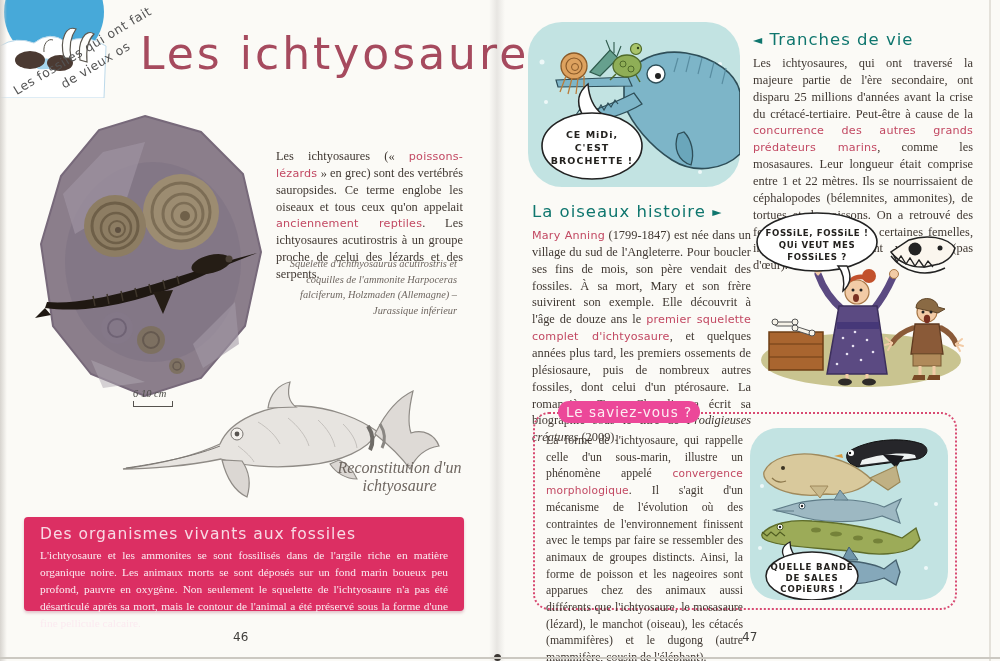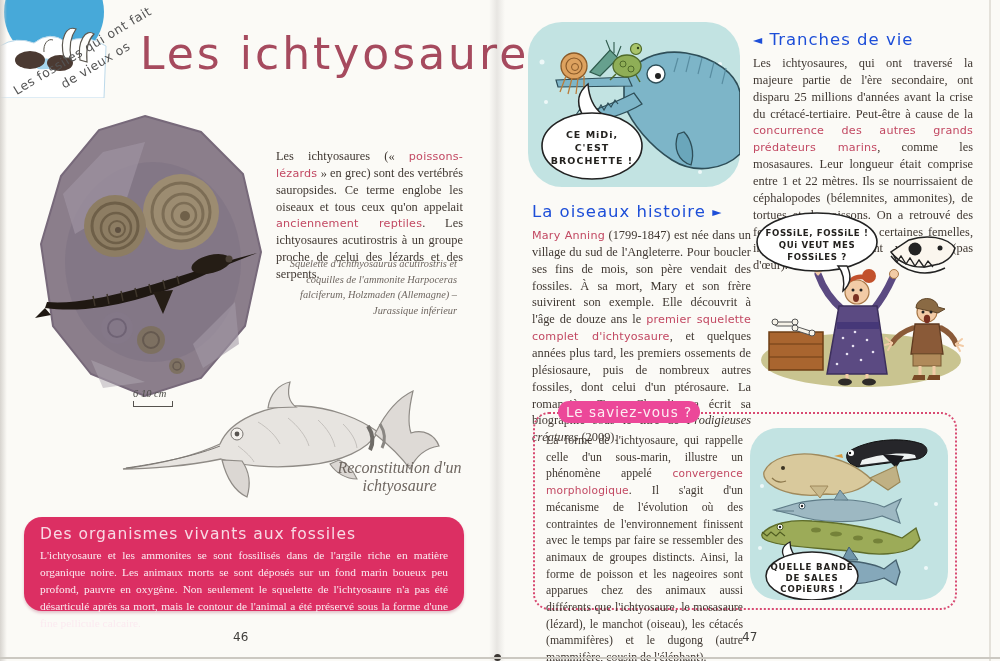--- a/index.html
+++ b/index.html
@@ -24,29 +24,29 @@
 
   .page-title{left:140px;top:28px;font-family:"DejaVu Sans", sans-serif;font-size:44px;color:#a64a5e;
     letter-spacing:3px;font-weight:400;}
 
   .intro{left:276px;top:148px;width:187px;}
   .photo-caption{left:287px;top:256px;width:170px;font-style:italic;font-size:10.4px;color:#6e6660;line-height:1.5;text-align:right;}
   .scale{left:133px;top:388px;font-style:italic;font-size:10.5px;color:#4a4a46;}
   .scale-bracket{margin-top:2px;width:38px;height:5px;border-left:1px solid #55524e;border-right:1px solid #55524e;border-bottom:1px solid #55524e;}
   .drawing-caption{left:332px;top:459px;width:135px;font-style:italic;font-size:16px;color:#6e6660;text-align:center;}
 
-  .fact-box{left:24px;top:517px;width:408px;height:78px;background:#dc2f63;border-radius:18px;padding:8px 16px 8px 16px;box-shadow:0 2px 3px rgba(150,30,70,0.25);}
+  .fact-box{left:24px;top:517px;width:408px;height:78px;background:#dc2f63;border-radius:4px;padding:8px 16px 8px 16px;box-shadow:0 2px 3px rgba(150,30,70,0.25);}
   .fact-box-title{font-family:"DejaVu Sans", sans-serif;font-size:15.5px;color:#f8d9e4;letter-spacing:1px;margin-bottom:4px;}
   .fact-box-body{color:#fbeaf0;font-size:11.4px;line-height:1.5;text-align:justify;}
 
   .page-num{font-family:"DejaVu Sans", sans-serif;font-size:12px;color:#3f3d3a;}
   .pn-left{left:233px;top:630px;}
   .pn-right{left:742px;top:630px;}
 
-  .section-heading{font-family:"DejaVu Sans", sans-serif;color:#1d4ed8;font-size:16.5px;letter-spacing:1px;white-space:nowrap;}
+  .section-heading{font-family:"DejaVu Sans", sans-serif;color:#0f766e;font-size:16.5px;letter-spacing:1px;white-space:nowrap;}
   .section-heading .arrow{font-size:12px;vertical-align:1px;}
   .h-life{left:753px;top:30px;}
   .h-history{left:532px;top:202px;}
   .p-life{left:753px;top:55px;width:220px;}
   .p-history{left:532px;top:227px;width:219px;}
 
   .dyk-box{left:533px;top:412px;width:420px;height:194px;border:2px dotted #d84a72;border-radius:16px;}
   .dyk-pill{left:558px;top:401px;background:#ec4899;border-radius:12px;padding:3px 8px;
     font-family:"DejaVu Sans", sans-serif;color:#fdeef3;font-size:13.5px;letter-spacing:1px;}
   .p-dyk{left:546px;top:432px;width:197px;font-size:11.8px;line-height:1.41;}

